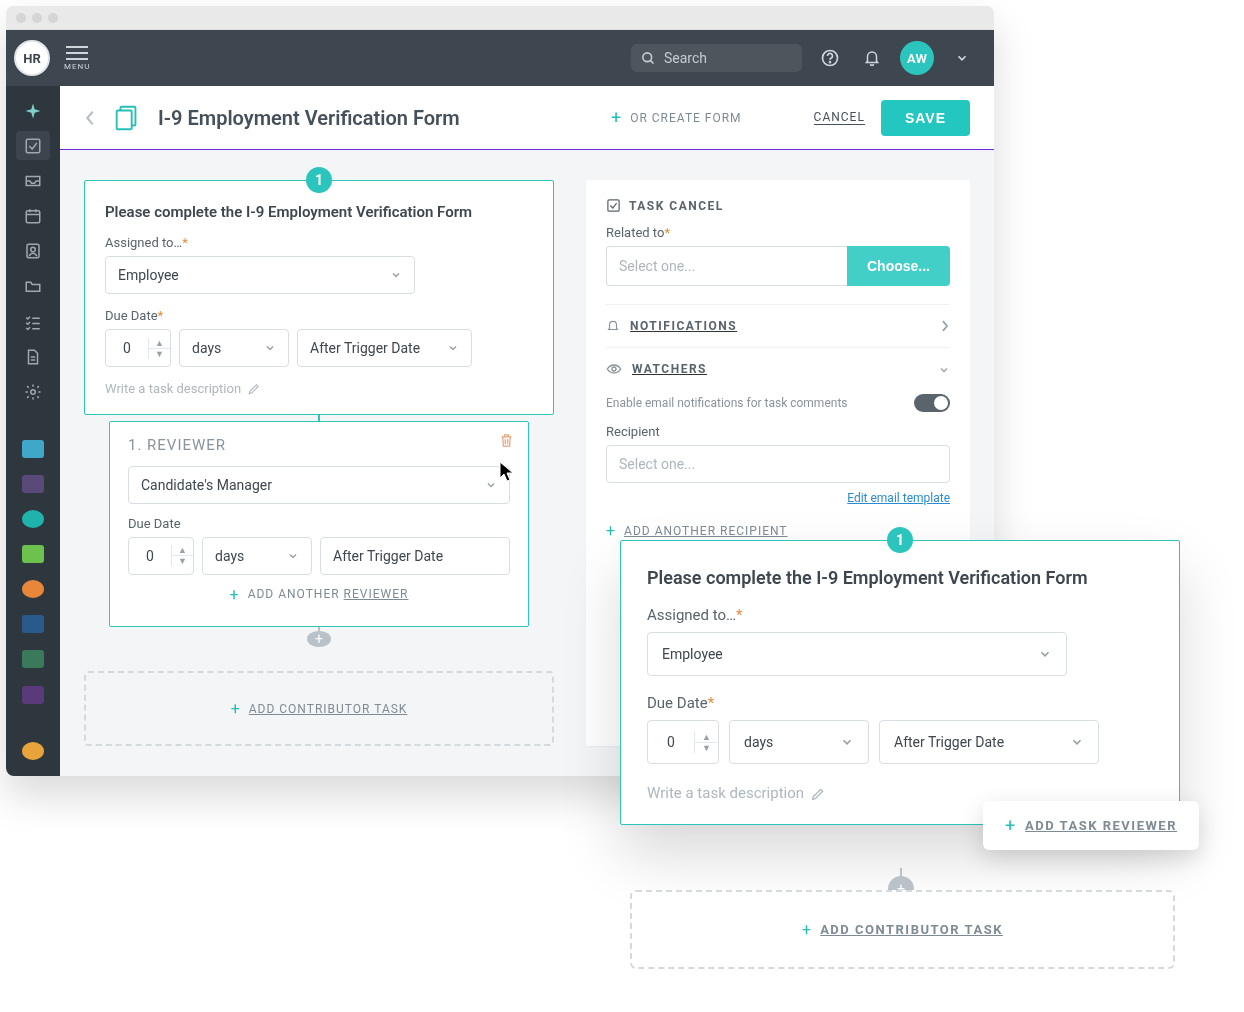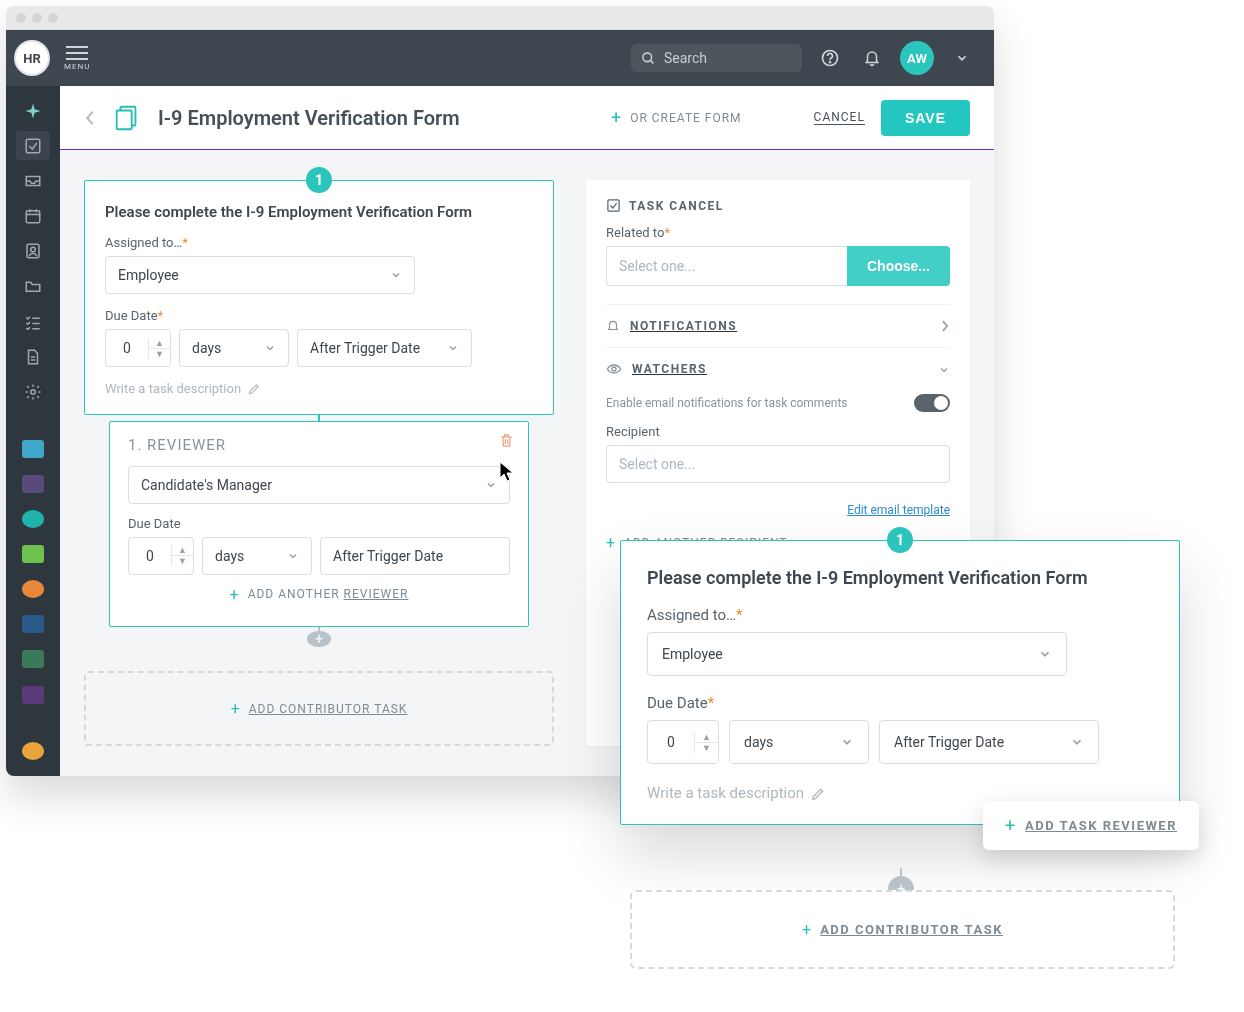--- a/index.html
+++ b/index.html
@@ -420,21 +420,21 @@
 
             <div style="display:flex;align-items:center;justify-content:space-between;padding:4px 0 12px">
               <span class="small-txt">Enable email notifications for task comments</span>
               <div class="toggle"></div>
             </div>
 
             <div class="rc-label">Recipient</div>
             <div class="select" style="width:100%;color:#aeb7be">
               <span>Select one...</span>
             </div>
-            <div class="clearfix" style="margin-top:20px">
+            <div class="clearfix" style="margin-top:8px">
               <span class="link-sm">Edit email template</span>
             </div>
 
             <div class="add-link" style="justify-content:flex-start;padding-top:16px">
               <span class="plus">+</span>
               <span class="ul">ADD ANOTHER RECIPIENT</span>
             </div>
           </div>
 
           <svg class="cursor-ptr" style="left:438px; top:310px" width="18" height="24" viewBox="0 0 18 24">

